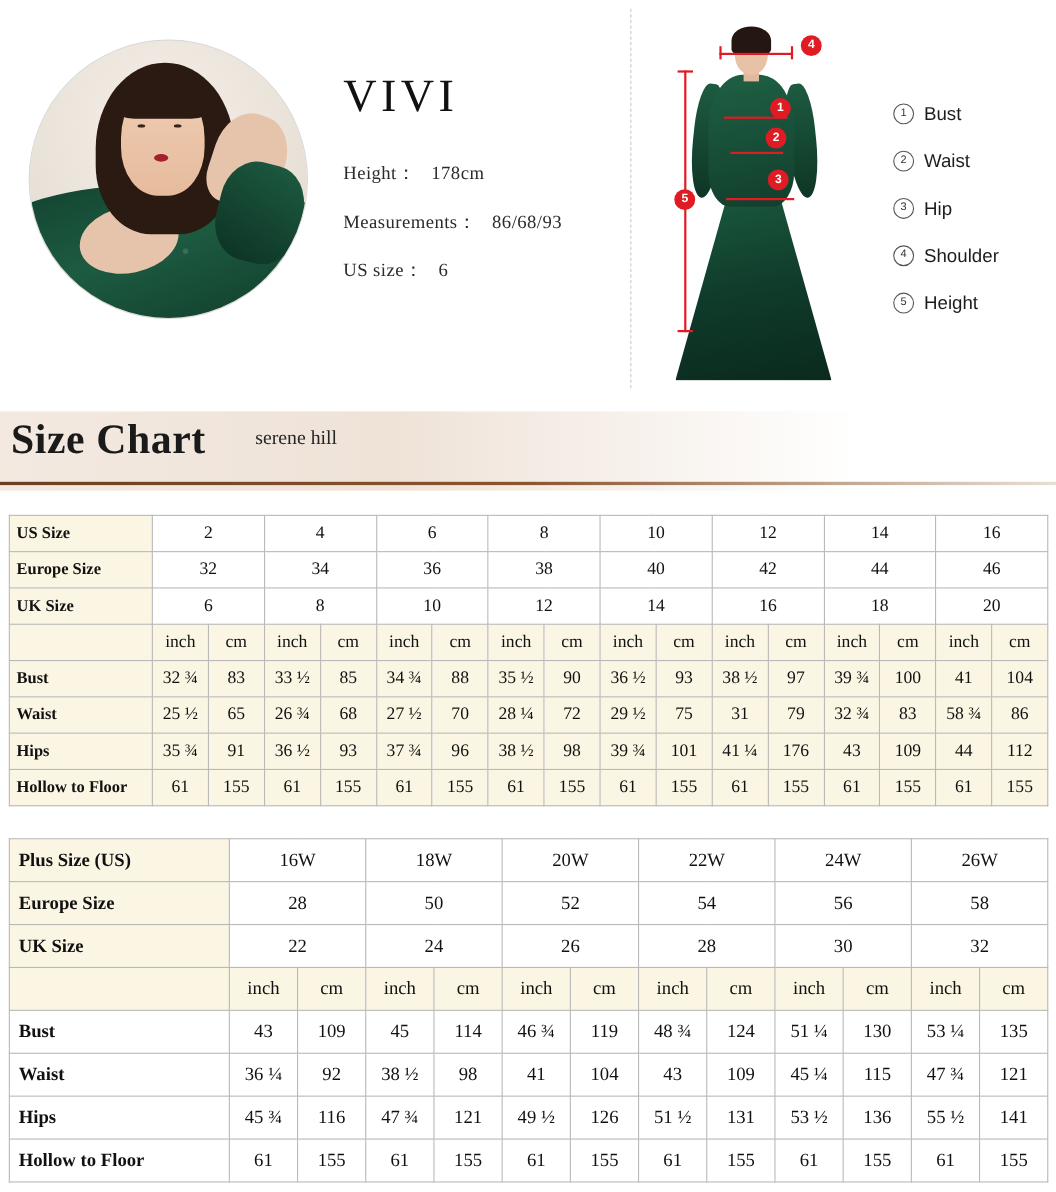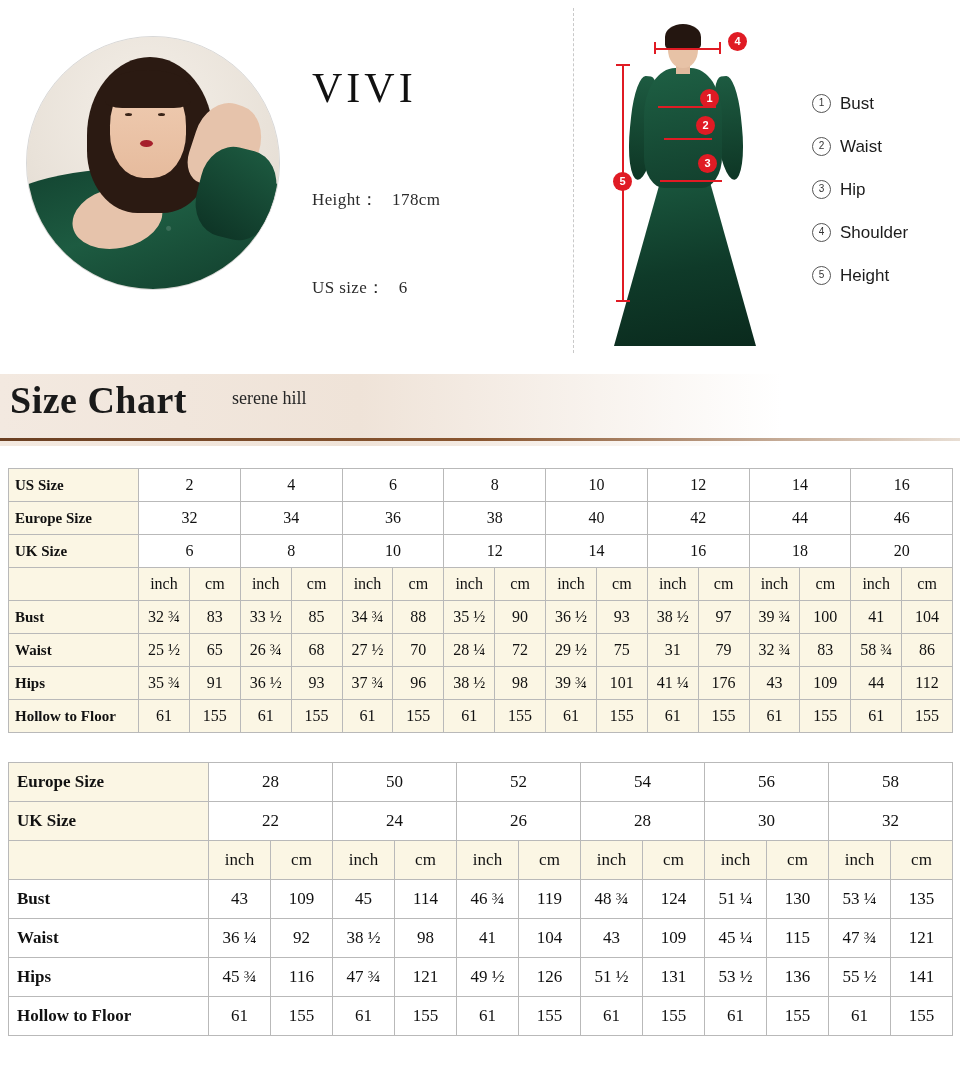--- a/index.html
+++ b/index.html
@@ -145,21 +145,20 @@
     letter-spacing: 4px;
     font-family: "Liberation Serif", serif;
     color: #111;
   }
   .spec {
     position: absolute;
     left: 312px;
     font-size: 17px;
     color: #2b2b2b;
     letter-spacing: .4px;
-    margin-top: 42px;
   }
   .spec .val { margin-left: 14px; }
   .spec.s1 { top: 146px; }
   .spec.s2 { top: 190px; }
   .spec.s3 { top: 234px; }
 
   
   .figure-wrap {
     position: absolute;
     left: 592px;
@@ -357,20 +356,23 @@
       <div class="p-lip"></div>
       <div class="p-arm"></div>
       <div class="p-sleeve"></div>
     </div>
   </div>
 
   <div class="brand">VIVI</div>
 
   <div class="spec s1">
     <span>Height：</span><span class="val">178cm</span>
+  </div>
+  <div class="spec s2">
+    <span>Measurements：</span><span class="val">86/68/93</span>
   </div>
   <div class="spec s3">
     <span>US size：</span><span class="val">6</span>
   </div>
 
   <div class="figure-wrap">
     <div class="fig-dress">
       <div class="fd-skirt"></div>
       <div class="fd-sleeve-l"></div>
       <div class="fd-sleeve-r"></div>
@@ -574,20 +576,29 @@
 </div>
 
 <div class="tbl-wrap t2">
   <table class="size plus">
     <colgroup>
       <col style="width:200px">
       <col span="12" style="width:62px">
     </colgroup>
     <tbody>
       <tr>
+        <td class="lbl tint">Plus Size (US)</td>
+        <td class="white" colspan="2">16W</td>
+        <td class="white" colspan="2">18W</td>
+        <td class="white" colspan="2">20W</td>
+        <td class="white" colspan="2">22W</td>
+        <td class="white" colspan="2">24W</td>
+        <td class="white" colspan="2">26W</td>
+      </tr>
+      <tr>
         <td class="lbl tint">Europe Size</td>
         <td class="white" colspan="2">28</td>
         <td class="white" colspan="2">50</td>
         <td class="white" colspan="2">52</td>
         <td class="white" colspan="2">54</td>
         <td class="white" colspan="2">56</td>
         <td class="white" colspan="2">58</td>
       </tr>
       <tr>
         <td class="lbl tint">UK Size</td>

